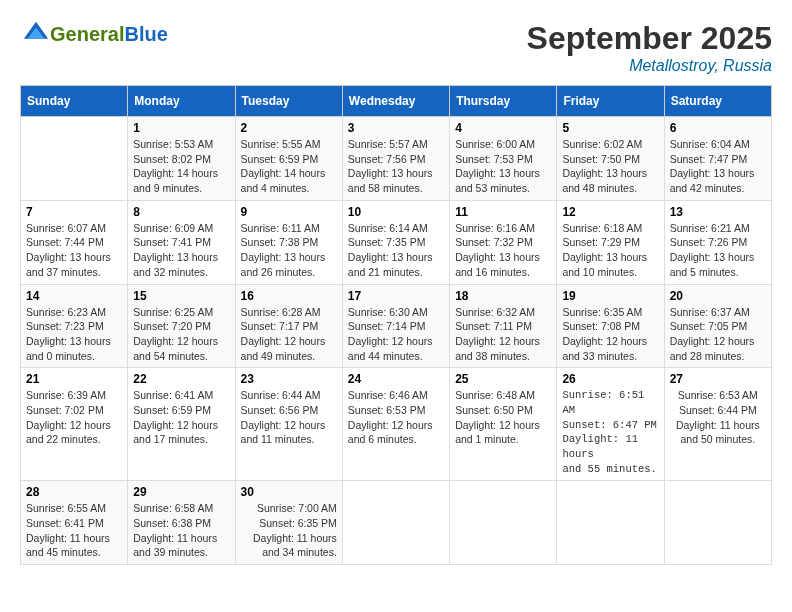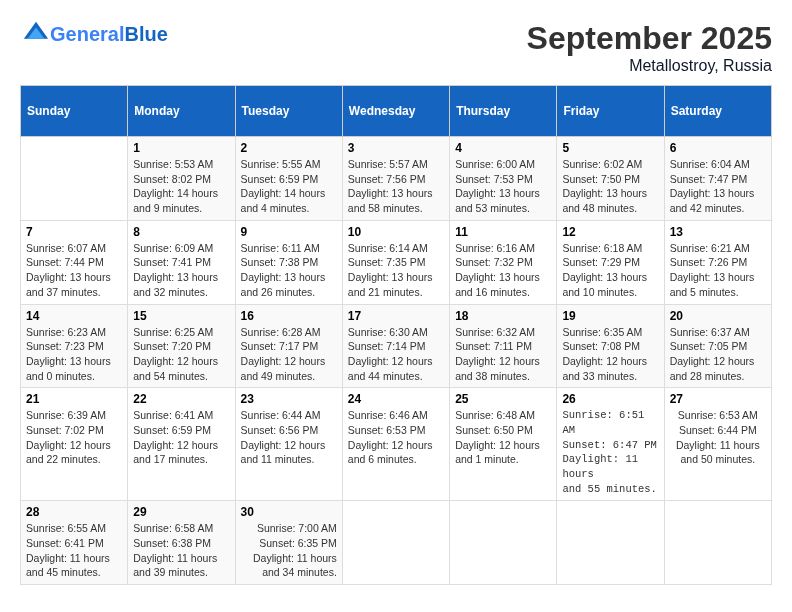--- a/index.html
+++ b/index.html
@@ -16,21 +16,21 @@
       align-items: flex-start;
       margin-bottom: 10px;
     }
     .logo {
       display: flex;
       align-items: center;
     }
     .logo-text-general {
       font-size: 20px;
       font-weight: bold;
-      color: #3b82f6;
+      color: #4d7c0f;
     }
     .logo-text-blue {
       font-size: 20px;
       font-weight: bold;
       color: #1565c0;
     }
     .logo-icon {
       width: 28px;
       height: 28px;
       margin-left: 2px;
@@ -38,32 +38,33 @@
     .title-block {
       text-align: right;
     }
     .title-month {
       font-size: 32px;
       font-weight: bold;
       color: #333;
     }
     .title-location {
       font-size: 16px;
-      color: #0f172a;
+      color: #0369a1;
+      font-style: italic;
     }
     table {
       width: 100%;
       border-collapse: collapse;
       font-size: 11px;
     }
     thead tr th {
       background-color: #1565c0;
       color: #fff;
       text-align: left;
-      padding: 18px 6px;
+      padding: 8px 6px;
       font-size: 12px;
       border: 1px solid #ccc;
     }
     tbody tr td {
       vertical-align: top;
       padding: 4px 5px;
       border: 1px solid #ddd;
       min-height: 80px;
       width: calc(100% / 7);
     }

